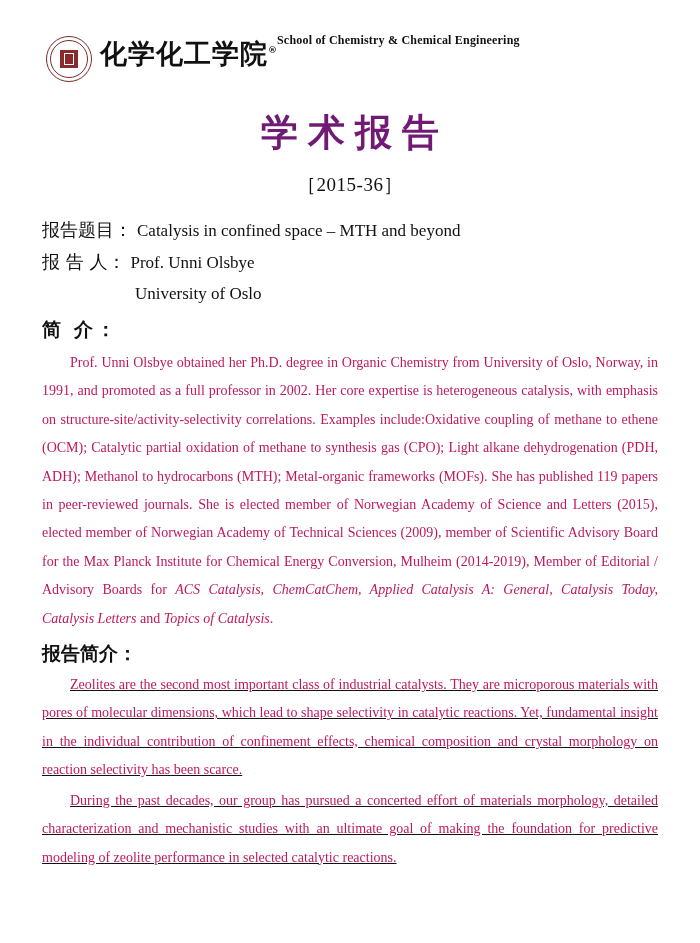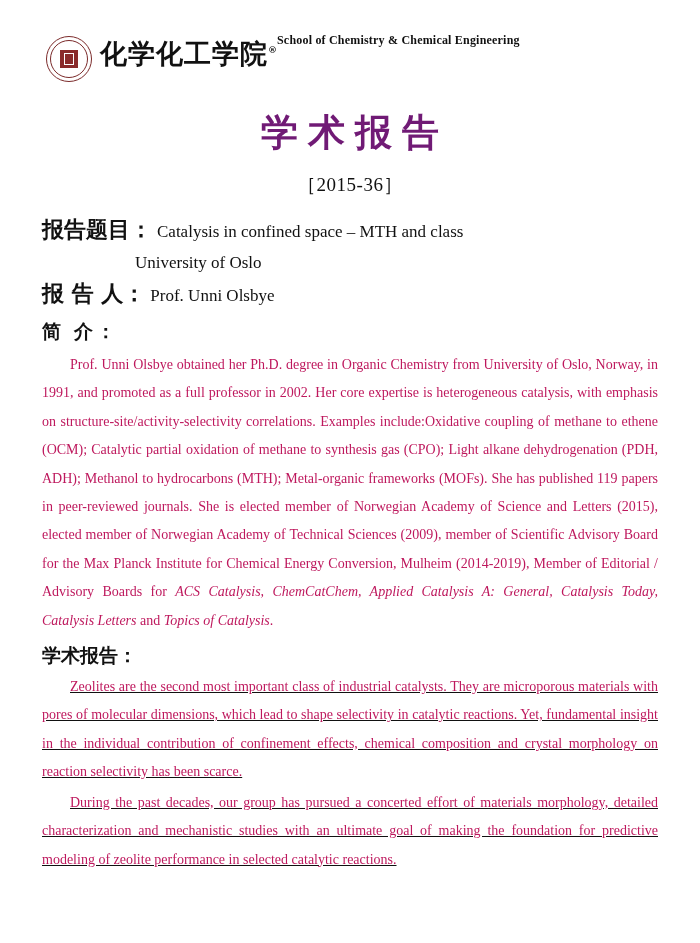--- a/index.html
+++ b/index.html
@@ -117,22 +117,22 @@
     margin-top: 16px;
   }
   .meta-row {
     display: flex;
     align-items: baseline;
     font-size: 17.5px;
     line-height: 31px;
   }
   .meta-label {
     font-family: "DejaVu Sans", sans-serif;
-    font-weight: bold;
-    font-size: 22px;
+    font-weight: normal;
+    font-size: 18px;
     flex: 0 0 auto;
     white-space: pre;
   }
   .meta-value {
     font-family: "Liberation Serif", serif;
     font-size: 17px;
     padding-left: 5px;
   }
   .meta-row.indented .meta-value {
     padding-left: 0;
@@ -183,37 +183,37 @@
       <div class="lh-en">School of Chemistry &amp; Chemical Engineering</div>
     </div>
   </div>
 
   <div class="doc-title">学术报告</div>
   <div class="doc-number">［2015-36］</div>
 
   <div class="meta">
     <div class="meta-row">
       <div class="meta-label">报告题目：</div>
-      <div class="meta-value">Catalysis in confined space – MTH and class</div>
-    </div>
-    <div class="meta-row indented">
-      <div class="meta-value">University of Oslo</div>
+      <div class="meta-value">Catalysis in confined space – MTH and beyond</div>
     </div>
     <div class="meta-row">
       <div class="meta-label">报 告 人：</div>
       <div class="meta-value">Prof. Unni Olsbye</div>
     </div>
+    <div class="meta-row indented">
+      <div class="meta-value">University of Oslo</div>
+    </div>
   </div>
 
   <div class="section-head wide">简    介：</div>
 
   <div class="bodyblock">
     <p class="para"><span>Prof. Unni Olsbye obtained her Ph.D. degree in Organic Chemistry from University of Oslo, Norway, in 1991, and promoted as a full professor in 2002. Her core expertise is heterogeneous catalysis, with emphasis on structure-site/activity-selectivity correlations. Examples include:Oxidative coupling of methane to ethene (OCM); Catalytic partial oxidation of methane to synthesis gas (CPO); Light alkane dehydrogenation (PDH, ADH); Methanol to hydrocarbons (MTH); Metal-organic frameworks (MOFs). She has published 119 papers in peer-reviewed journals. She is elected member of Norwegian Academy of Science and Letters (2015), elected member of Norwegian Academy of Technical Sciences (2009), member of Scientific Advisory Board for the Max Planck Institute for Chemical Energy Conversion, Mulheim (2014-2019), Member of Editorial / Advisory Boards for </span><span class="italic">ACS Catalysis, ChemCatChem, Applied Catalysis A: General, Catalysis Today, Catalysis Letters</span><span> and </span><span class="italic">Topics of Catalysis</span><span>.</span></p>
   </div>
 
-  <div class="section-head">学术报告：</div>
+  <div class="section-head">报告简介：</div>
 
   <div class="bodyblock2">
     <p class="para">Zeolites are the second most important class of industrial catalysts. They are microporous materials with pores of molecular dimensions, which lead to shape selectivity in catalytic reactions. Yet, fundamental insight in the individual contribution of confinement effects, chemical composition and crystal morphology on reaction selectivity has been scarce.</p>
     <p class="para tight">During the past decades, our group has pursued a concerted effort of materials morphology, detailed characterization and mechanistic studies with an ultimate goal of making the foundation for predictive modeling of zeolite performance in selected catalytic reactions.</p>
   </div>
 
 </div>
 
 </body></html>

